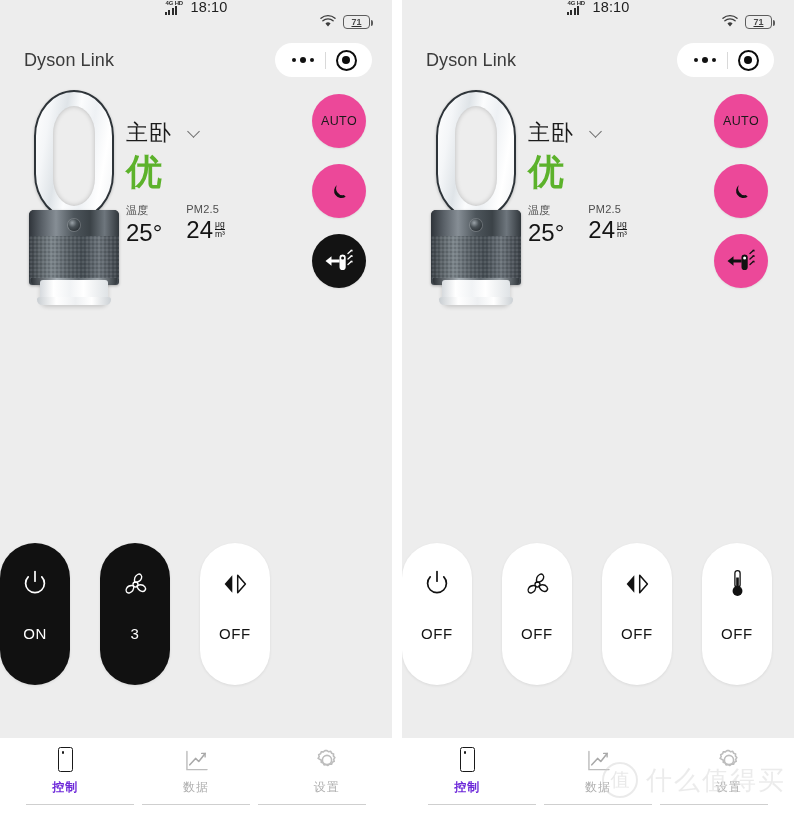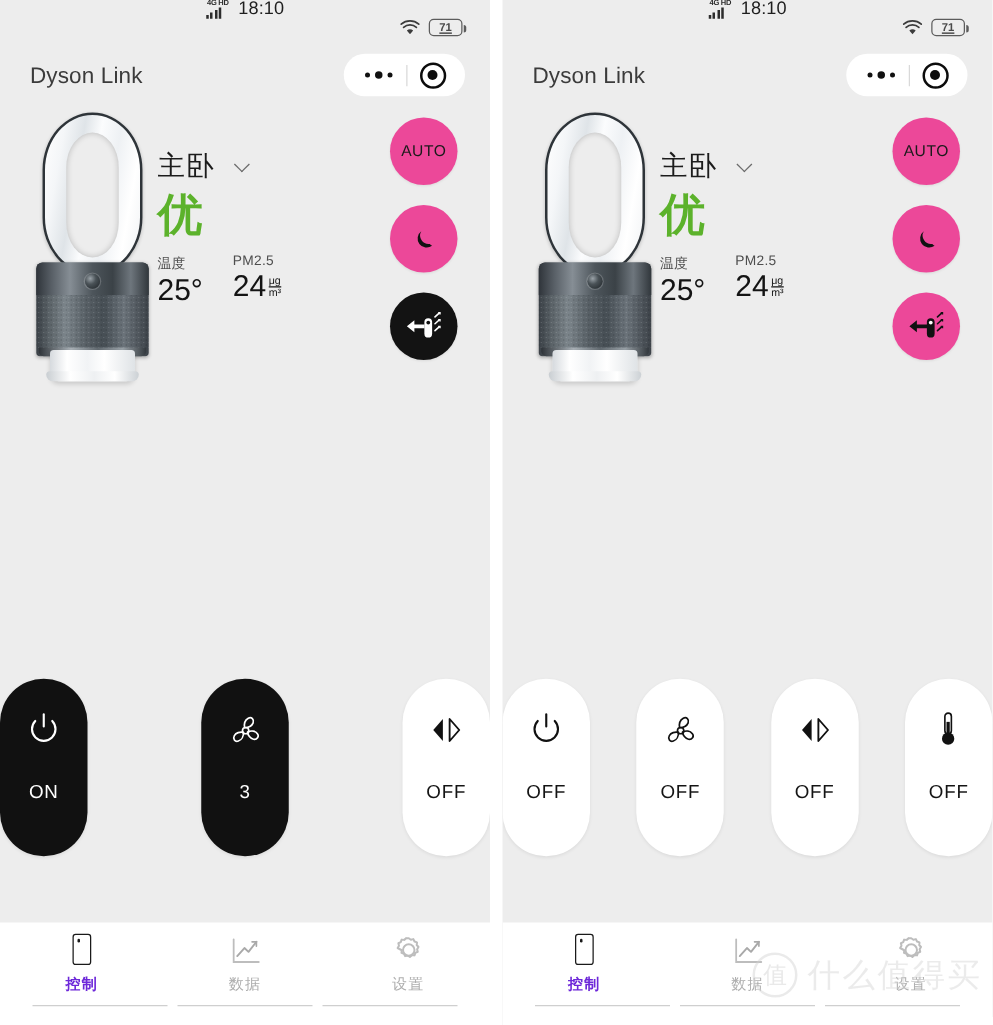--- a/index.html
+++ b/index.html
@@ -23,21 +23,21 @@
   .sig { position:relative; width:21px; height:15px; display:block; }
   .sig .net { position:absolute; top:0px; left:1px; font-size:6px; letter-spacing:-0.2px;
               font-weight:bold; color:#2c2c2c; line-height:6px; }
   .sig .bars { position:absolute; bottom:0; left:0; display:flex; align-items:flex-end; gap:1.5px; }
   .sig .bars i { display:block; width:2px; background:#2c2c2c; }
   .sig .bars i:nth-child(1){ height:3px; }
   .sig .bars i:nth-child(2){ height:5px; }
   .sig .bars i:nth-child(3){ height:7px; }
   .sig .bars i:nth-child(4){ height:9px; }
   .clock { font-size:14.5px; color:#1e1e1e; letter-spacing:0.1px; line-height:15px; }
-  .sb-right { margin-left:auto; display:flex; align-items:flex-end; gap:7px;text-decoration:underline; }
+  .sb-right { margin-left:auto; display:flex; align-items:flex-start; gap:7px;text-decoration:underline; }
   .wifi { width:16px; height:13px; }
   .battery { position:relative; width:27px; height:14px; border:1.6px solid #5c5c5c;
              border-radius:4px; display:flex; align-items:center; justify-content:center; }
   .battery:after { content:""; position:absolute; right:-4px; top:4px; width:2.5px; height:6px;
                    background:#5c5c5c; border-radius:0 2px 2px 0; }
   .battery span { font-size:9px; font-weight:bold; color:#4a4a4a; line-height:9px; }
 
   
   .appbar { height:48px; display:flex; align-items:center; padding:0 20px 0 24px; }
   .app-title { font-size:18px; color:#3b3b3b; letter-spacing:0.1px; }
@@ -134,21 +134,21 @@
     width:54px; height:54px; border-radius:50%; background:#ec4899;
     display:flex; align-items:center; justify-content:center;
     box-shadow:0 1px 2px rgba(0,0,0,.07);
   }
   .mode-btn.active { background:#131313; }
   .mode-btn .lbl { font-size:12.5px; color:#1a1a1a; letter-spacing:.4px; }
   .moon { width:19px; height:19px; }
   .airflow { width:30px; height:26px; }
 
   
-  .deck { position:absolute; left:0; right:0; top:543px; display:flex; justify-content:space-between; gap:2px; }
+  .deck { position:absolute; left:0; right:0; top:543px; display:flex; justify-content:flex-start; gap:30px; }
   .ctrl {
     width:70px; height:142px; border-radius:35px; background:#ffffff;
     display:flex; flex-direction:column; align-items:center;
     box-shadow:0 1px 3px rgba(0,0,0,.08);
   }
   .ctrl.dark { background:#111111; }
   .ctrl.cool { background:#2ba7e2; }
   .ctrl .ico { height:82px; display:flex; align-items:center; justify-content:center; }
   .ctrl .caption { font-size:15px; letter-spacing:.6px; color:#141414; }
   .ctrl.dark .caption, .ctrl.cool .caption { color:#ffffff; }

